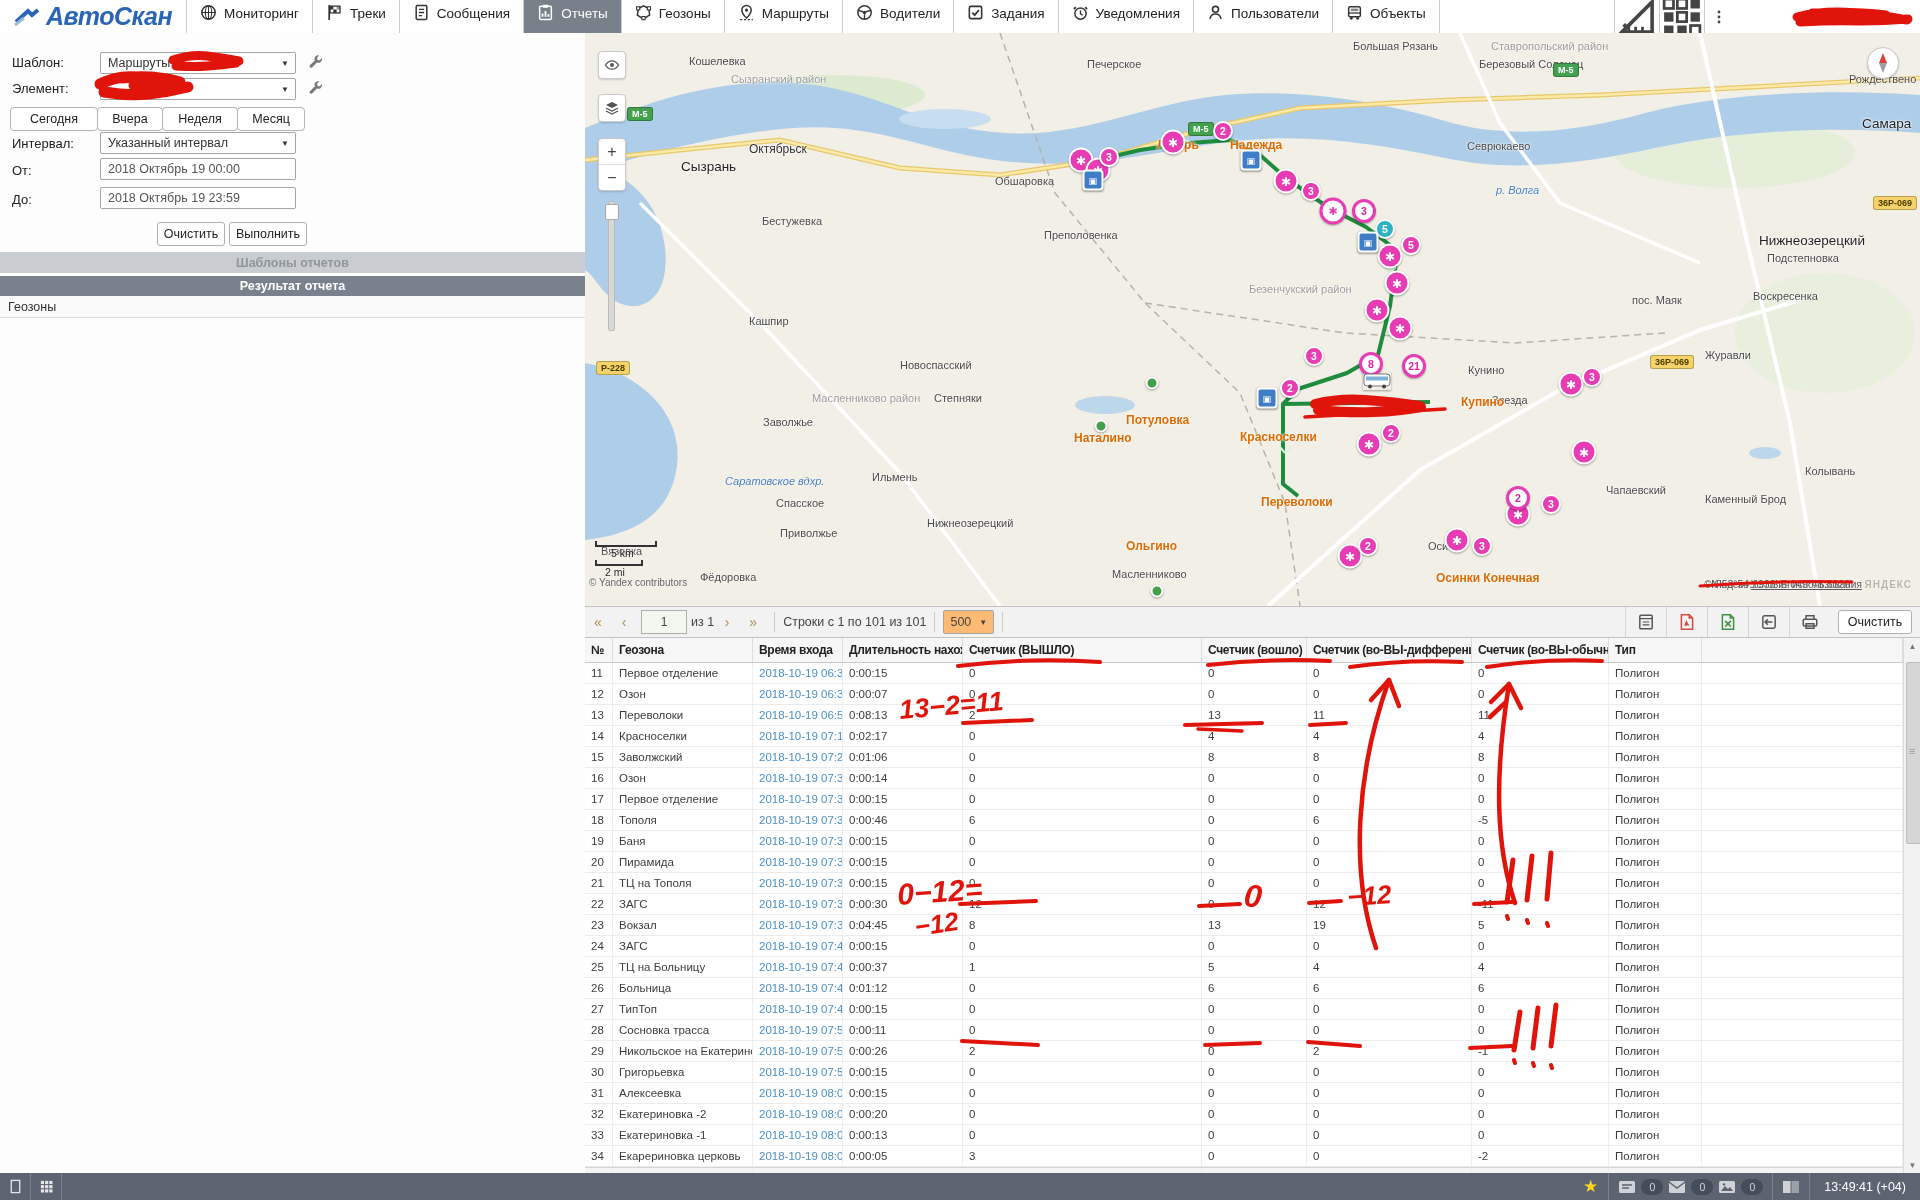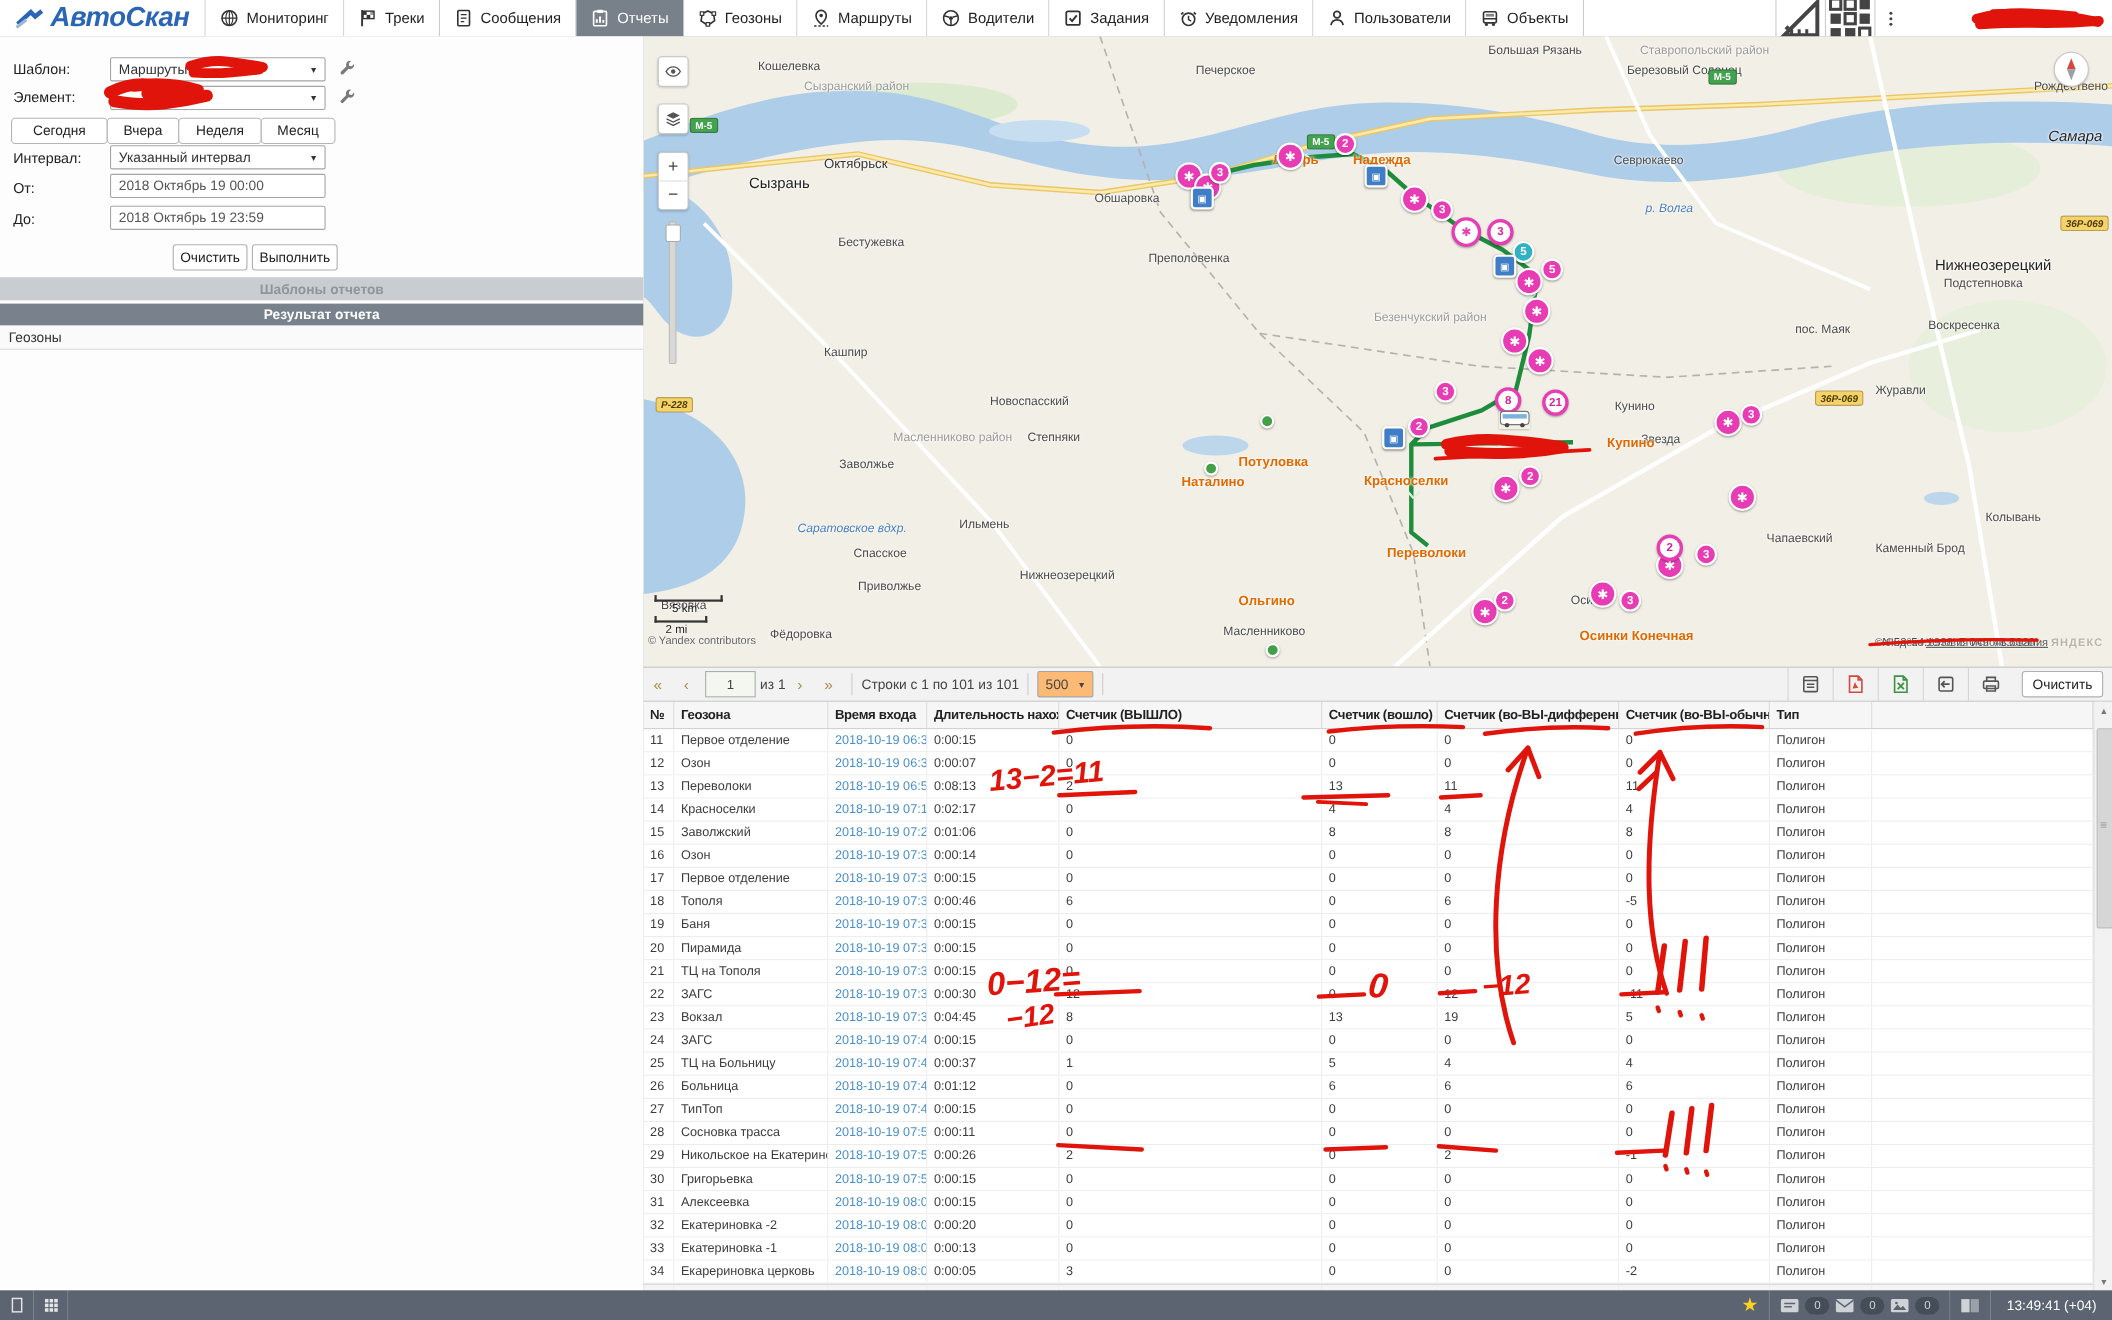--- a/index.html
+++ b/index.html
@@ -4,21 +4,21 @@
 <style>
   html,body{margin:0;padding:0;background:#888;}
   #root{position:relative;width:1920px;height:1200px;background:#fff;overflow:hidden;
         font-family:"Liberation Sans",sans-serif;color:#333;}
   
   #topbar{position:absolute;left:0;top:0;width:1920px;height:33px;background:#fff;
           border-bottom:1px solid #9aa0a6;display:flex;align-items:stretch;}
   #logo{display:flex;align-items:center;gap:6px;padding:0 14px;border-right:1px solid #ccc;}
   #logo .brand{font-size:25px;font-weight:bold;font-style:italic;color:#2a66b5;letter-spacing:-.5px;}
   #tabs{display:flex;align-items:stretch;}
-  .tab{display:flex;align-items:center;gap:7px;padding:0 13px;border-right:1px solid #ccc;
+  .tab{display:flex;align-items:flex-end;gap:7px;padding:12px 13px;border-right:1px solid #ccc;
        font-size:13.5px;color:#222;cursor:pointer;background:#fff;}
   .tab .ticon{width:17px;height:17px;color:#333;}
   .tab.active{background:#788089;color:#fff;}
   .tab.active .ticon{color:#fff;}
   #topbar-right{margin-left:auto;display:flex;align-items:stretch;}
   .tbtn{width:44px;display:flex;align-items:center;justify-content:center;border-left:1px solid #ccc;color:#444;}
   .tbtn svg{width:19px;height:19px;}
   #user-area{width:205px;border-left:1px solid #ccc;display:flex;align-items:center;padding-left:10px;color:#444;}
   #user-area svg{width:16px;height:16px;}
   .icon svg,.ticon svg{width:100%;height:100%;display:block;}
@@ -49,21 +49,21 @@
           text-shadow:0 0 2px #fff,0 0 3px #fff;}
   .mlabel.big{font-size:13.5px;color:#1f1f1f;}
   .mlabel.med{font-size:12px;color:#333;}
   .mlabel.district{color:#9b9b9b;}
   .mlabel.water{color:#467fc0;font-style:italic;}
   .geo-label{position:absolute;font-size:12px;font-weight:bold;color:#e06a00;white-space:nowrap;
              text-shadow:0 0 2px #fff,0 0 3px #fff;}
   .badge{position:absolute;font-size:9px;font-weight:bold;border-radius:3px;padding:1px 4px;
          border:1px solid rgba(0,0,0,.25);}
   .badge.green{background:#43a24f;color:#fff;}
-  .badge.yellow{background:#f6d36a;color:#4c3c00;font-style:italic;}
+  .badge.yellow{background:#f6d36a;color:#4c3c00;}
   .mk{position:absolute;transform:translate(-50%,-50%);display:flex;align-items:center;justify-content:center;
       box-shadow:0 1px 2px rgba(0,0,0,.35);cursor:pointer;}
   .mk-star{width:21px;height:21px;border-radius:50%;background:#e83cb5;border:2px solid #fff;color:#fff;font-size:12px;}
   .mk-staro{width:21px;height:21px;border-radius:50%;background:#fff;border:3px solid #e83cb5;color:#e83cb5;font-size:11px;}
   .mk-num{width:16px;height:16px;border-radius:50%;background:#e83cb5;border:2px solid #fff;color:#fff;font-size:10.5px;font-weight:bold;}
   .mk-numo{width:18px;height:18px;border-radius:50%;background:#fff;border:3px solid #e83cb5;color:#d2279e;font-size:10.5px;font-weight:bold;}
   .mk-teal{width:16px;height:16px;border-radius:50%;background:#2fb3c4;border:2px solid #fff;color:#fff;font-size:10.5px;font-weight:bold;}
   .mk-blue{width:17px;height:17px;border-radius:4px;background:#3f7ec6;border:2px solid #fff;color:#fff;font-size:9px;}
   .mk-green{width:9px;height:9px;border-radius:50%;background:#43a047;border:2px solid #fff;}
   .mapbtn{position:absolute;width:26px;height:26px;background:#fff;border:1px solid #c9c9c9;border-radius:4px;
@@ -380,21 +380,21 @@
       <path d="M605,110 l-6,-4 m6,4 l-6,4 M805,240 l-5,-6 m5,6 l6,-6 M700,420 l-5,-6 m5,6 l6,-6 M780,370 l-6,-5 m6,5 l-6,5" stroke="#d9f2e0" stroke-width="2" fill="none"></path>
     </svg>
     <div id="map-labels">
         <div class="mlabel" style="left: 104px; top: 22px;">Кошелевка</div>
         <div class="mlabel district" style="left: 146px; top: 40px;">Сызранский район</div>
         <div class="mlabel" style="left: 502px; top: 25px;">Печерское</div>
         <div class="mlabel" style="left: 768px; top: 7px;">Большая Рязань</div>
         <div class="mlabel district" style="left: 906px; top: 7px;">Ставропольский район</div>
         <div class="mlabel" style="left: 894px; top: 25px;">Березовый Солонец</div>
         <div class="mlabel" style="left: 1264px; top: 40px;">Рождествено</div>
-        <div class="mlabel big" style="left: 1277px; top: 83px; font-style: italic;">Самара</div>
+        <div class="mlabel big" style="left: 1277px; top: 83px;">Самара</div>
         <div class="mlabel" style="left: 882px; top: 107px;">Севрюкаево</div>
         <div class="mlabel big" style="left: 96px; top: 126px;">Сызрань</div>
         <div class="mlabel med" style="left: 164px; top: 109px;">Октябрьск</div>
         <div class="mlabel" style="left: 410px; top: 142px;">Обшаровка</div>
         <div class="mlabel" style="left: 177px; top: 182px;">Бестужевка</div>
         <div class="mlabel" style="left: 459px; top: 196px;">Преполовенка</div>
         <div class="mlabel big" style="left: 1174px; top: 200px;">Нижнеозерецкий</div>
         <div class="mlabel" style="left: 1182px; top: 219px;">Подстепновка</div>
         <div class="mlabel" style="left: 1168px; top: 257px;">Воскресенка</div>
         <div class="mlabel district" style="left: 664px; top: 250px;">Безенчукский район</div>

